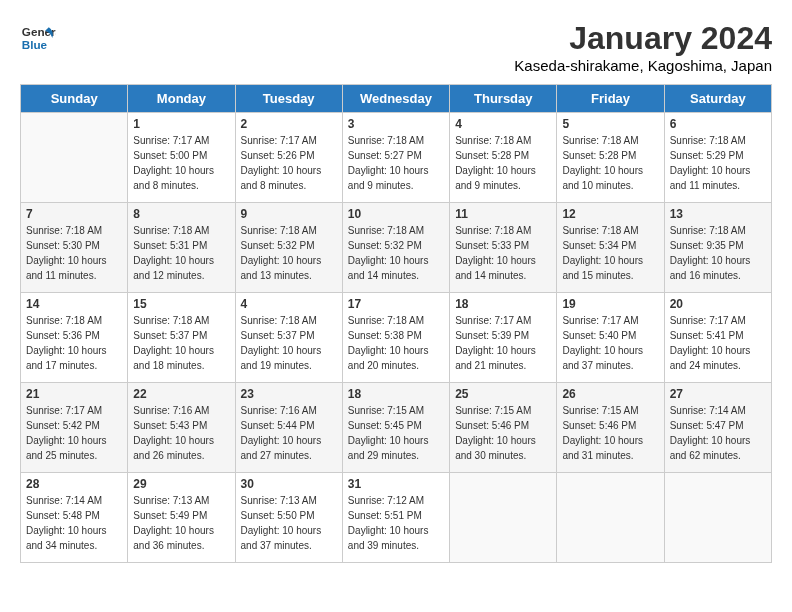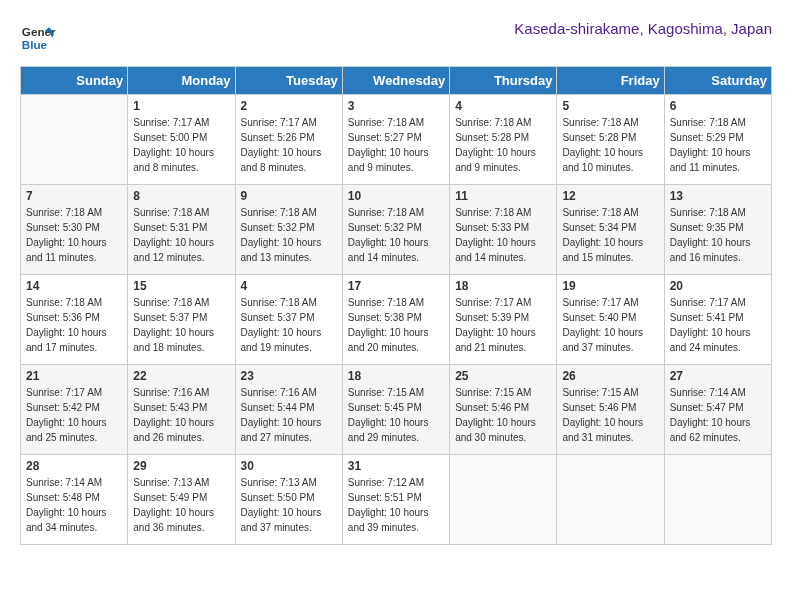--- a/index.html
+++ b/index.html
@@ -28,34 +28,34 @@
     .title-block {
       text-align: right;
     }
     .month-title {
       font-size: 32px;
       font-weight: bold;
       color: #333;
     }
     .location {
       font-size: 15px;
-      color: #4c1d95;
+      color: #000000;
     }
     table {
       width: 100%;
       border-collapse: collapse;
       table-layout: fixed;
     }
     thead tr th {
       background-color: #2a7abf;
       color: #fff;
       font-size: 13px;
       font-weight: bold;
       padding: 6px 4px;
-      text-align: right;
+      text-align: center;
       border: 1px solid #ccc;
     }
     tbody tr td {
       border: 1px solid #ccc;
       vertical-align: top;
       padding: 4px 5px;
       font-size: 10.5px;
       color: #333;
       height: 90px;
       background: #fff;
@@ -83,20 +83,21 @@
 
 <div class="header">
   <div class="logo">
     <svg class="logo-icon" viewBox="0 0 40 40">
       <text x="2" y="18" font-family="Arial" font-weight="bold" font-size="13" fill="#333">General</text>
       <text x="2" y="32" font-family="Arial" font-weight="bold" font-size="13" fill="#1a6faf">Blue</text>
       <path d="M32 8 Q38 12 36 20 Q34 14 28 12 Z" fill="#1a6faf"></path>
     </svg>
   </div>
   <div class="title-block">
+    <div class="month-title">January 2024</div>
     <div class="location">Kaseda-shirakame, Kagoshima, Japan</div>
   </div>
 </div>
 
 <table>
   <thead>
     <tr>
     <th>Sunday</th>
         <th>Monday</th>
         <th>Tuesday</th>

